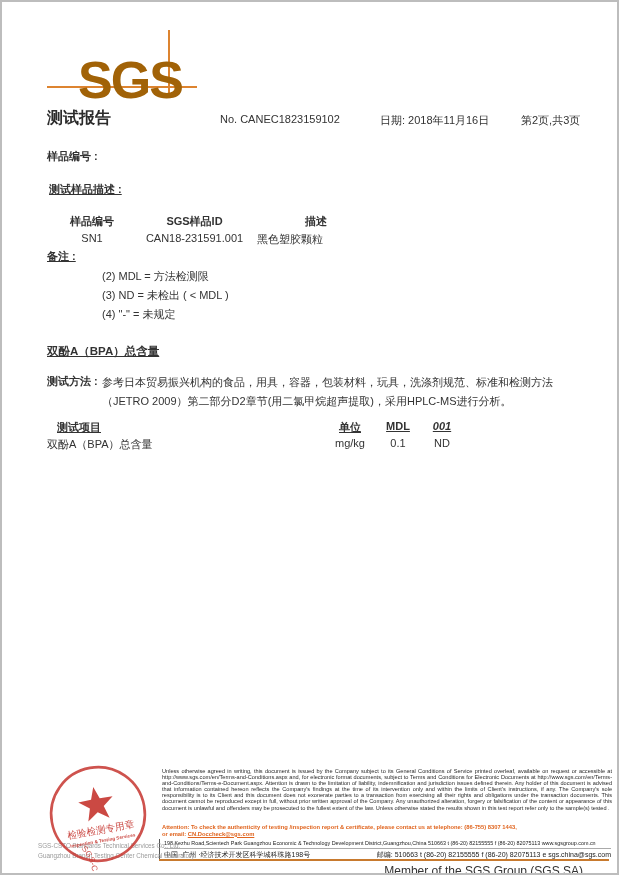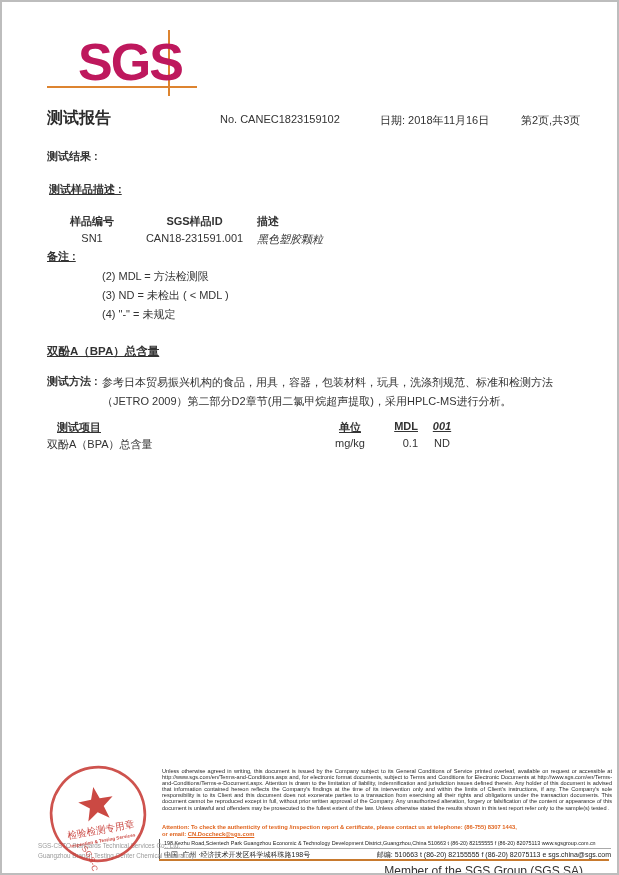--- a/index.html
+++ b/index.html
@@ -3,39 +3,39 @@
 <meta charset="utf-8">
 <style>
   html,body{margin:0;padding:0;background:#ffffff;}
   .page{
     position:relative;width:619px;height:875px;box-sizing:border-box;
     background:#ffffff;border:2px solid #bdbdbd;overflow:hidden;
     font-family:"Liberation Sans","DejaVu Sans",sans-serif;color:#333;
   }
   .abs{position:absolute;}
   
-  .sgs-logo-text{left:76px;top:34px;font-size:52px;font-weight:bold;color:#be185d;letter-spacing:-2px;line-height:1;}
+  .sgs-logo-text{left:76px;top:52px;font-size:52px;font-weight:bold;color:#a16207;letter-spacing:-2px;line-height:1;}
   .logo-hline{left:45px;top:84px;width:150px;height:2px;background:#dd8430;}
   .logo-vline{left:166px;top:28px;width:2px;height:66px;background:#dd8430;}
   
   .report-title{left:45px;top:106px;font-size:16px;font-weight:bold;color:#2b2b2b;}
   .report-no{left:218px;top:111px;font-size:11px;}
   .report-date{left:378px;top:111px;font-size:11px;}
   .report-pages{left:519px;top:111px;font-size:11px;}
   .lbl{font-size:11px;font-weight:bold;color:#333;}
   .val{font-size:11px;color:#333;}
   .u{text-decoration:underline;}
   .it{font-style:italic;}
   
   .c1{left:45px;width:90px;text-align:center;}
   .c2{left:135px;width:115px;text-align:center;}
   .c3{left:255px;}
   
   .rc-unit{left:326px;width:44px;text-align:center;}
-  .rc-mdl{left:376px;width:40px;text-align:right;}
+  .rc-mdl{left:376px;width:40px;text-align:center;}
   .rc-001{left:420px;width:40px;text-align:center;}
   
   .remarks{left:100px;top:265px;font-size:11px;line-height:19px;}
   .method-text{left:100px;top:371px;width:480px;font-size:11px;line-height:19px;}
   
   .legal{left:160px;top:766px;width:450px;font-size:5.6px;line-height:6.1px;text-align:justify;color:#2a2a2a;}
   .attention{left:160px;top:822px;width:450px;font-size:5.8px;line-height:6.6px;font-weight:bold;color:#e0641e;}
   .addr-block{left:157px;top:837px;width:452px;border-left:1px solid #555;padding-left:4px;box-sizing:border-box;}
   .addr-en{font-size:5.4px;color:#222;line-height:9px;border-bottom:1px solid #aaa;white-space:nowrap;overflow:hidden;}
   .addr-cn{font-size:7px;color:#1c1c1c;line-height:11px;display:flex;justify-content:space-between;white-space:nowrap;}
@@ -51,30 +51,30 @@
 
   <div class="abs logo-hline"></div>
   <div class="abs logo-vline"></div>
   <div class="abs sgs-logo-text">SGS</div>
 
   <div class="abs report-title">测试报告</div>
   <div class="abs report-no val">No. CANEC1823159102</div>
   <div class="abs report-date val">日期: 2018年11月16日</div>
   <div class="abs report-pages val">第2页,共3页</div>
 
-  <div class="abs lbl" style="left:45px;top:147px;">测试结果 :</div>
+  <div class="abs lbl" style="left:45px;top:147px;">样品编号 :</div>
   <div class="abs lbl u" style="left:47px;top:180px;">测试样品描述 :</div>
 
   <div>
     <span class="abs lbl c1" style="top:212px;">样品编号</span>
     <span class="abs lbl c2" style="top:212px;">SGS样品ID</span>
-    <span class="abs lbl c3" style="top:212px;">描述</span>
+    <span class="abs lbl c3" style="top:212px;margin-left:48px;">描述</span>
     <span class="abs val c1" style="top:230px;">SN1</span>
     <span class="abs val c2" style="top:230px;">CAN18-231591.001</span>
-    <span class="abs val c3" style="top:230px;font-style:italic;">黑色塑胶颗粒</span>
+    <span class="abs val c3" style="top:230px;">黑色塑胶颗粒</span>
   </div>
 
   <div class="abs lbl" style="left:45px;top:247px;text-decoration:underline;">备注 :</div>
   <div class="abs remarks">
     <div>(2) MDL = 方法检测限</div>
     <div>(3) ND = 未检出 ( &lt; MDL )</div>
     <div>(4) "-" = 未规定</div>
   </div>
 
   <div class="abs lbl u" style="left:45px;top:342px;font-size:11.5px;">双酚A（BPA）总含量</div>

